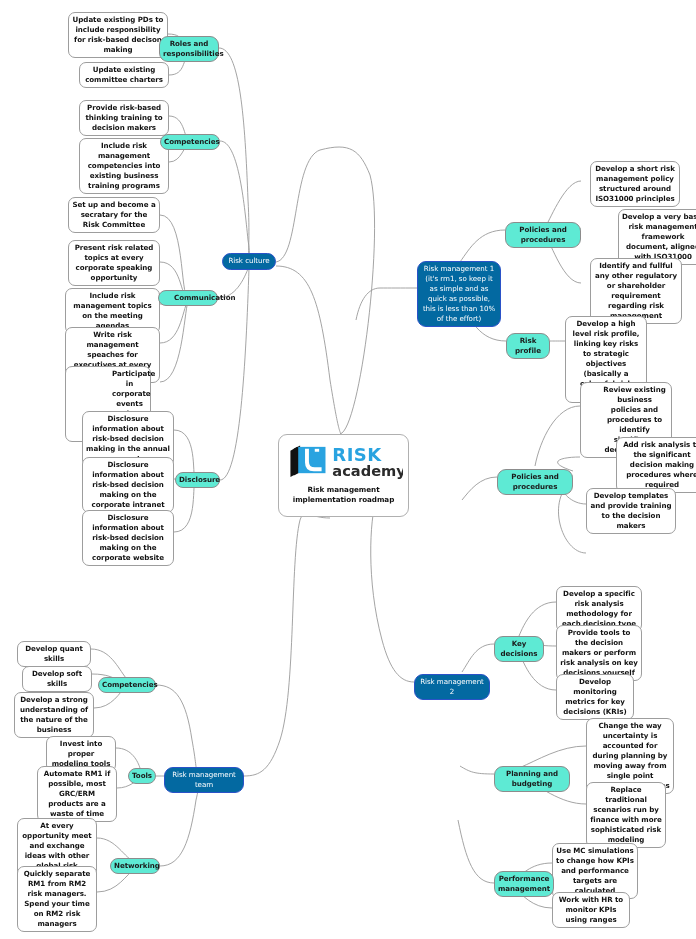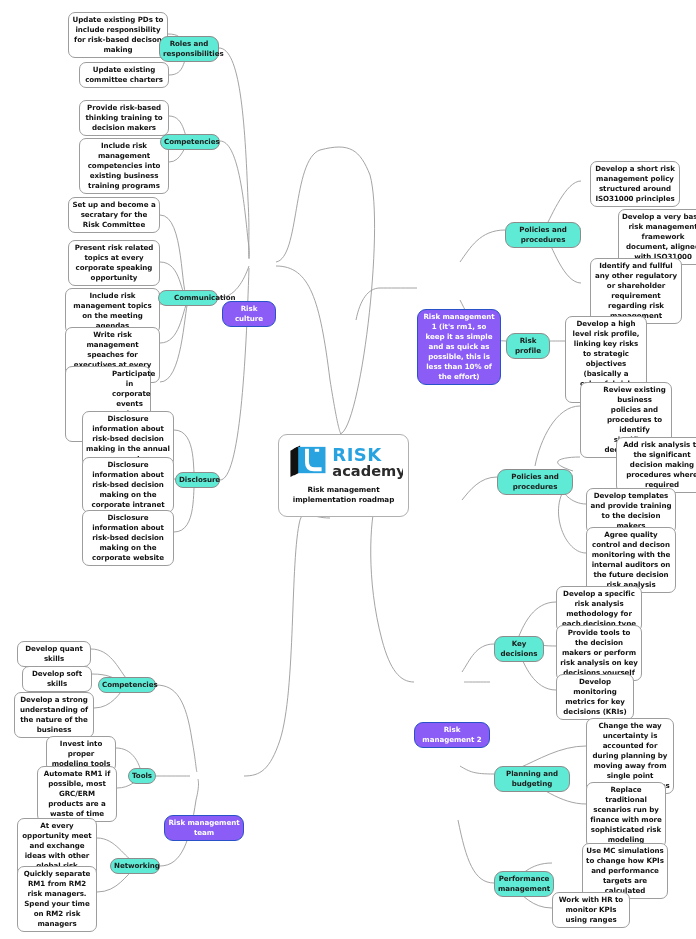--- a/index.html
+++ b/index.html
@@ -47,27 +47,26 @@
   }
   .node.branch {
     background: #5eead4;
     border: 1px solid #8c8c8c;
     border-radius: 9px;
     color: #1a1a1a;
     font-weight: bold;
     font-size: 7.1px;
   }
   .node.main {
-    background: #8b5cf6;
+    background: #0369a1;
     border: 1px solid #2a52c8;
     border-radius: 9px;
     color: #ffffff;
-    font-weight: bold;
+    font-weight: normal;
     font-size: 7.1px;
-    margin-top: 48px;
   }
   .node.center {
     background: #ffffff;
     border: 1px solid #b0b0b0;
     border-radius: 9px;
     flex-direction: column;
     justify-content: flex-start;
     padding: 7px 5px 5px 5px;
   }
   .center-logo {
@@ -232,23 +231,20 @@
     </div>
     <div class="node leaf" style="left: 580px; top: 382px; width: 92px; min-height: 48px; padding-left: 20px;">
       <span>Review existing business policies and procedures to identify significant decision points</span>
     </div>
     <div class="node leaf" style="left: 580px; top: 437px; width: 92px; min-height: 40px; margin-left: 36px;">
       <span>Add risk analysis to the significant decision making procedures where required</span>
     </div>
     <div class="node leaf" style="left: 586px; top: 488px; width: 90px; min-height: 32px;">
       <span>Develop templates and provide training to the decision makers</span>
     </div>
-    <div class="node leaf" style="left: 586px; top: 527px; width: 90px; min-height: 52px;">
-      <span>Agree quality control and decison monitoring with the internal auditors on the future decision risk analysis</span>
-    </div>
     <div class="node branch" style="left: 497px; top: 469px; width: 76px; min-height: 16px;">
       <span>Policies and procedures</span>
     </div>
     <div class="node leaf" style="left: 556px; top: 586px; width: 86px; min-height: 32px;">
       <span>Develop a specific risk analysis methodology for each decision type</span>
     </div>
     <div class="node leaf" style="left: 556px; top: 625px; width: 86px; min-height: 42px;">
       <span>Provide tools to the decision makers or perform risk analysis on key decisions yourself</span>
     </div>
     <div class="node leaf" style="left: 556px; top: 674px; width: 78px; min-height: 32px;">
@@ -259,21 +255,21 @@
     </div>
     <div class="node leaf" style="left: 586px; top: 718px; width: 88px; min-height: 56px;">
       <span>Change the way uncertainty is accounted for during planning by moving away from single point estimates to ranges</span>
     </div>
     <div class="node leaf" style="left: 586px; top: 782px; width: 80px; min-height: 44px;">
       <span>Replace traditional scenarios run by finance with more sophisticated risk modeling</span>
     </div>
     <div class="node branch" style="left: 494px; top: 766px; width: 76px; min-height: 16px;">
       <span>Planning and budgeting</span>
     </div>
-    <div class="node leaf" style="left: 552px; top: 843px; width: 86px; min-height: 40px; margin-left: 30px;">
+    <div class="node leaf" style="left: 552px; top: 843px; width: 86px; min-height: 40px;">
       <span>Use MC simulations to change how KPIs and performance targets are calculated</span>
     </div>
     <div class="node leaf" style="left: 552px; top: 892px; width: 78px; min-height: 32px;">
       <span>Work with HR to monitor KPIs using ranges</span>
     </div>
     <div class="node branch" style="left: 494px; top: 871px; width: 60px; min-height: 24px;">
       <span>Performance management</span>
     </div>
     <div class="node main" style="left: 414px; top: 674px; width: 76px; min-height: 17px;">
       <span>Risk management 2</span>

